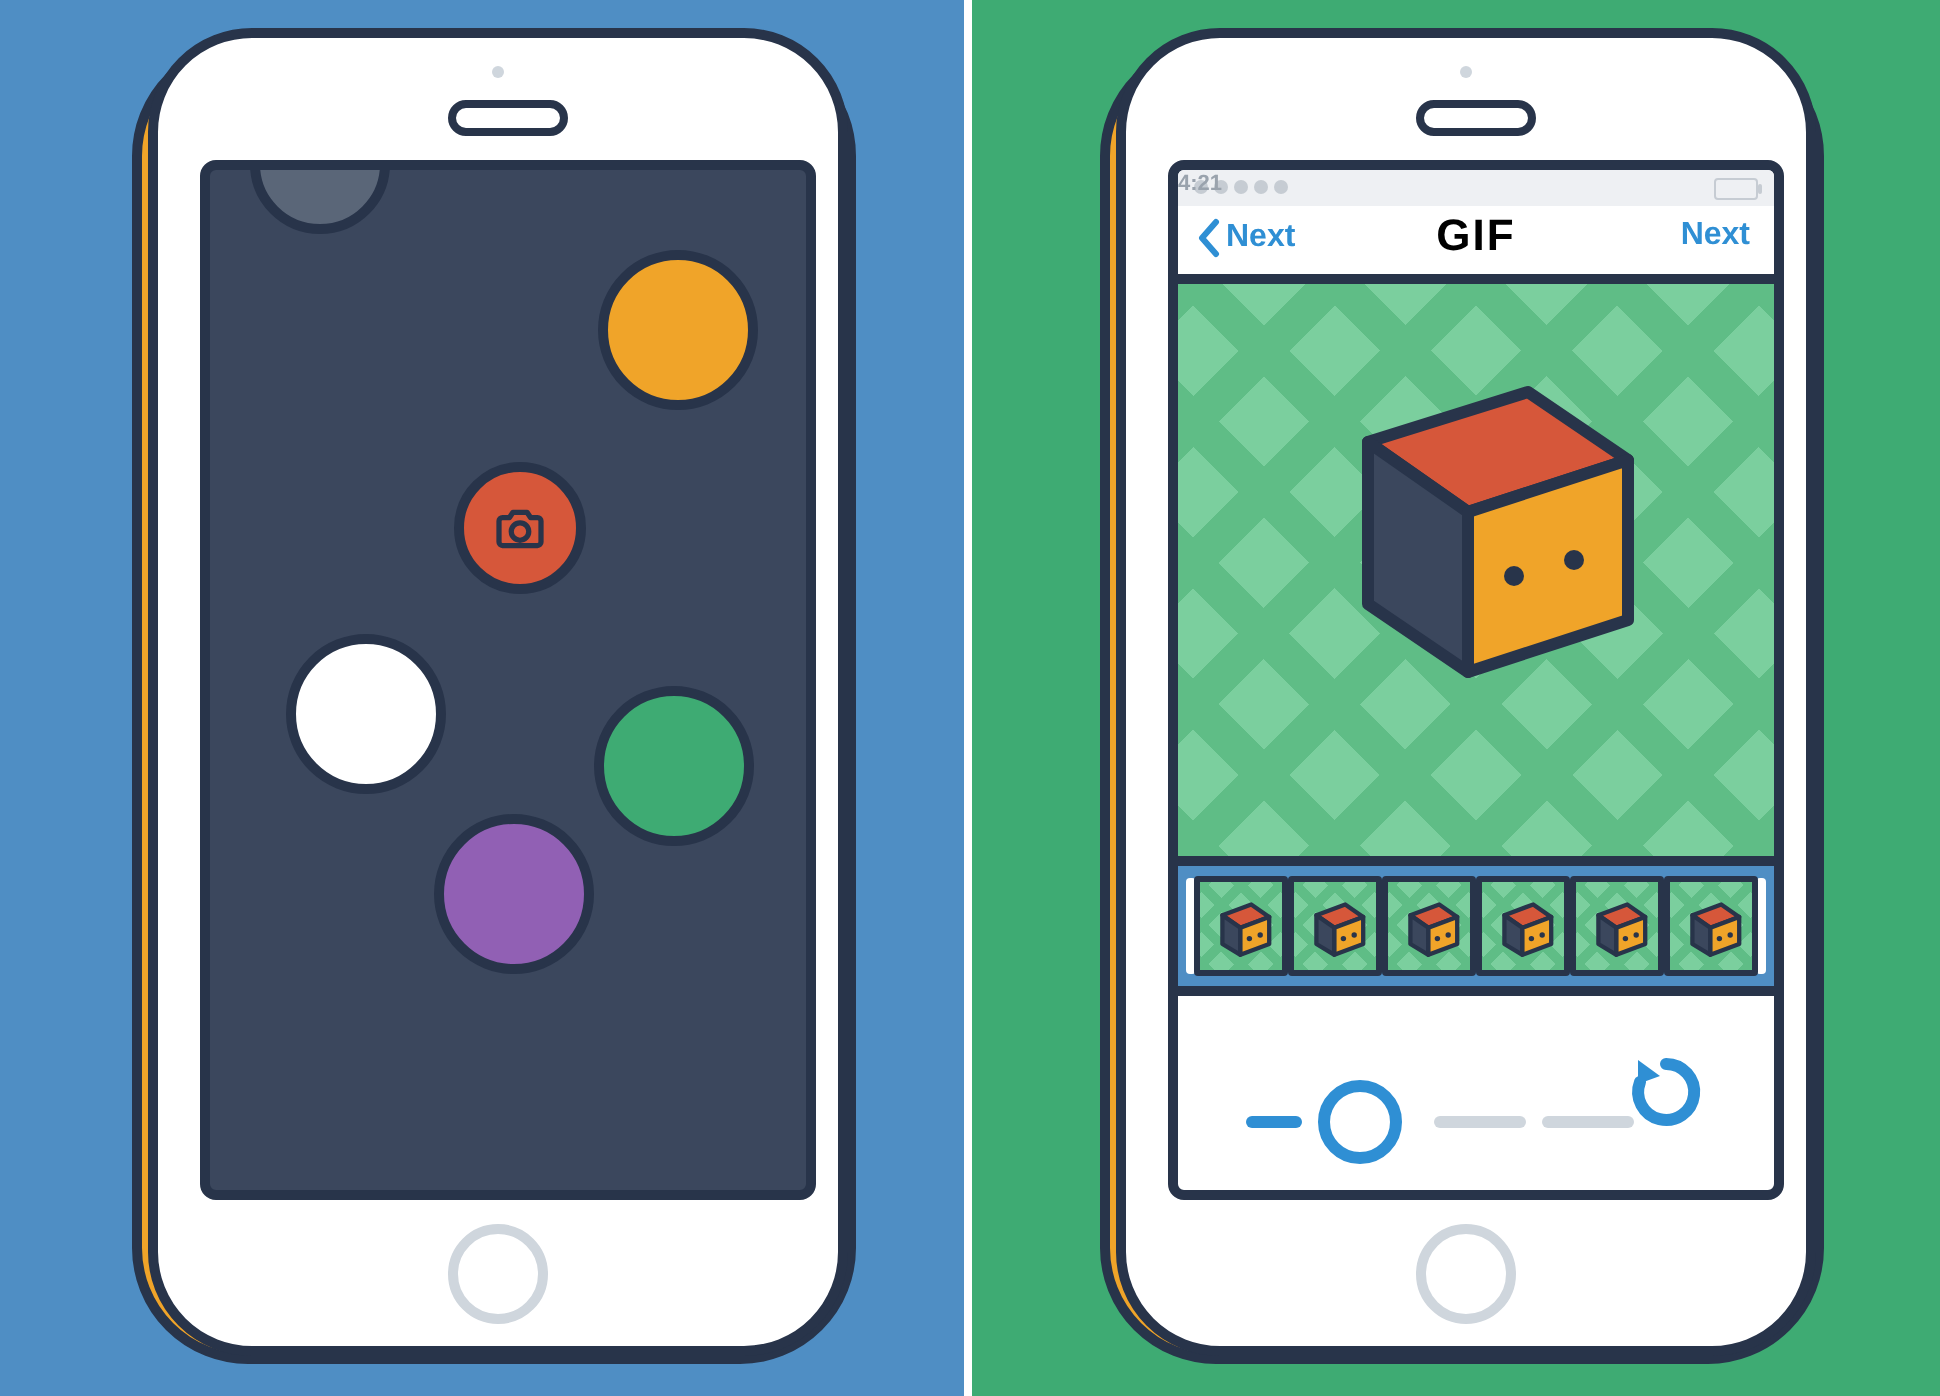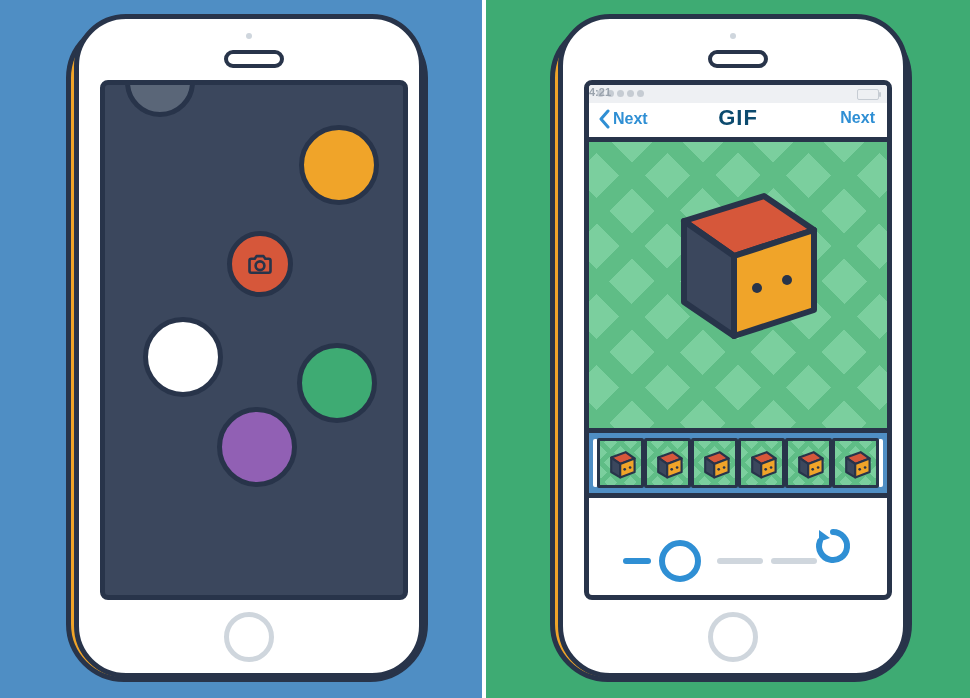--- a/index.html
+++ b/index.html
@@ -44,21 +44,21 @@
   .statusbar{position:relative;height:18px;background:#eef0f3;}
   .sb-dots{position:absolute;left:8px;top:5px;display:flex;gap:3px;}
   .sb-dots span{width:7px;height:7px;border-radius:50%;background:#c6ccd3;}
   .sb-time{position:absolute;left:0;right:0;top:1px;text-align:left;font-size:11px;font-weight:600;color:#9aa3ad;}
   .sb-batt{position:absolute;right:8px;top:4px;width:20px;height:9px;border:1px solid #c6ccd3;border-radius:2px;}
   .sb-batt::after{content:"";position:absolute;right:-3px;top:2px;width:2px;height:5px;background:#c6ccd3;border-radius:1px;}
 
   .navbar{position:relative;height:34px;border-bottom:5px solid #28344a;}
   .nav-back{position:absolute;left:8px;top:6px;display:flex;align-items:center;color:#2f8fd4;font-size:16px;font-weight:700;}
   .nav-back svg{width:14px;height:20px;margin-right:2px;}
-  .nav-title{position:absolute;left:0;right:0;top:2px;text-align:center;font-size:22px;font-weight:900;color:#0c4a6e;letter-spacing:1px;}
+  .nav-title{position:absolute;left:0;right:0;top:2px;text-align:center;font-size:22px;font-weight:900;color:#000000;letter-spacing:1px;}
   .nav-next{position:absolute;right:12px;top:6px;color:#2f8fd4;font-size:16px;font-weight:700;}
 
   .preview{position:relative;height:286px;border-bottom:5px solid #28344a;overflow:hidden;
     background:#7bcf9e;
     background-image:
       repeating-linear-gradient(45deg,#5fbd86 0 18px,transparent 18px 50px),
       repeating-linear-gradient(-45deg,#5fbd86 0 18px,transparent 18px 50px);
   }
   .cube-wrap{position:absolute;left:50px;top:14px;width:200px;height:200px;}
 

